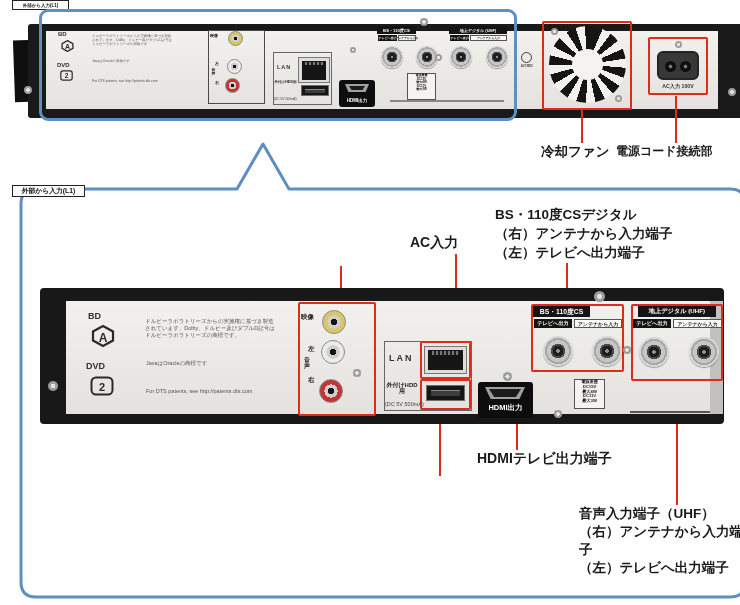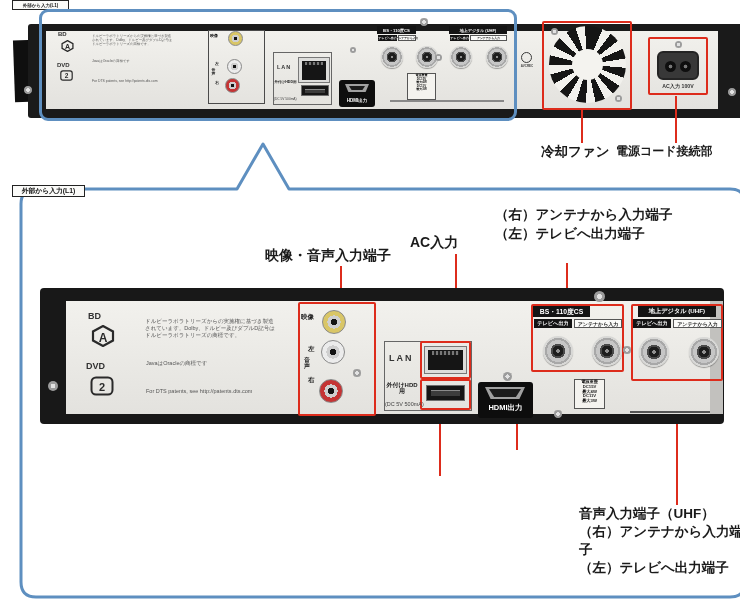--- a/index.html
+++ b/index.html
@@ -142,23 +142,23 @@
     <div class="ab" style="left:27px;top:9px;width:478px;height:112px;border:3px solid var(--highlight_blue);border-radius:9px;"></div>
 
     <div class="redline" style="left:569px;top:110px;height:33px;"></div>
     <div class="redline" style="left:663px;top:96px;height:47px;"></div>
     <div class="cap" style="left:529px;top:143px;font-size:13.5px;">冷却ファン</div>
     <div class="cap" style="left:604px;top:143px;font-size:12px;">電源コード接続部</div>
   </div>
 
   <div class="ab" style="left:0;top:185px;width:740px;height:420px;">
 
-    <div class="cap" style="left:253px;top:62px;font-size:14px;">映像・音声入力端子</div>
     <div class="cap" style="left:398px;top:49px;font-size:14px;">AC入力</div>
     <div class="ab" style="left:483px;top:20px;font-size:13.5px;line-height:19px;font-weight:700;color:#1a1a1a;">
+      <div>BS・110度CSデジタル</div>
       <div>（右）アンテナから入力端子</div>
       <div>（左）テレビへ出力端子</div>
     </div>
 
     <div class="redline" style="left:328px;top:81px;height:37px;"></div>
     <div class="redline" style="left:443px;top:69px;height:88px;"></div>
     <div class="redline" style="left:554px;top:78px;height:42px;"></div>
     <div class="redline" style="left:504px;top:233px;height:32px;"></div>
     <div class="redline" style="left:427px;top:226px;height:65px;"></div>
     <div class="redline" style="left:664px;top:196px;height:124px;"></div>
@@ -238,19 +238,20 @@
 
     <div class="tinybox" style="left:562px;top:194px;width:31px;height:30px;font-size:4.2px;line-height:4.8px;">
       <div>電源重畳</div>
       <div>DC15V</div>
       <div>最大4W</div>
       <div>DC11V</div>
       <div>最大3W</div>
     </div>
     <div class="ab" style="left:618px;top:226px;width:80px;height:2px;background:#555;"></div>
 
+    <div class="cap" style="left:465px;top:265px;font-size:14px;">HDMIテレビ出力端子</div>
     <div class="ab" style="left:567px;top:320px;font-size:13.5px;line-height:18px;font-weight:700;color:#1a1a1a;">
       <div>音声入力端子（UHF）</div>
       <div>（右）アンテナから入力端子</div>
       <div>（左）テレビへ出力端子</div>
     </div>
   </div>
 </div>
 
 </body></html>

